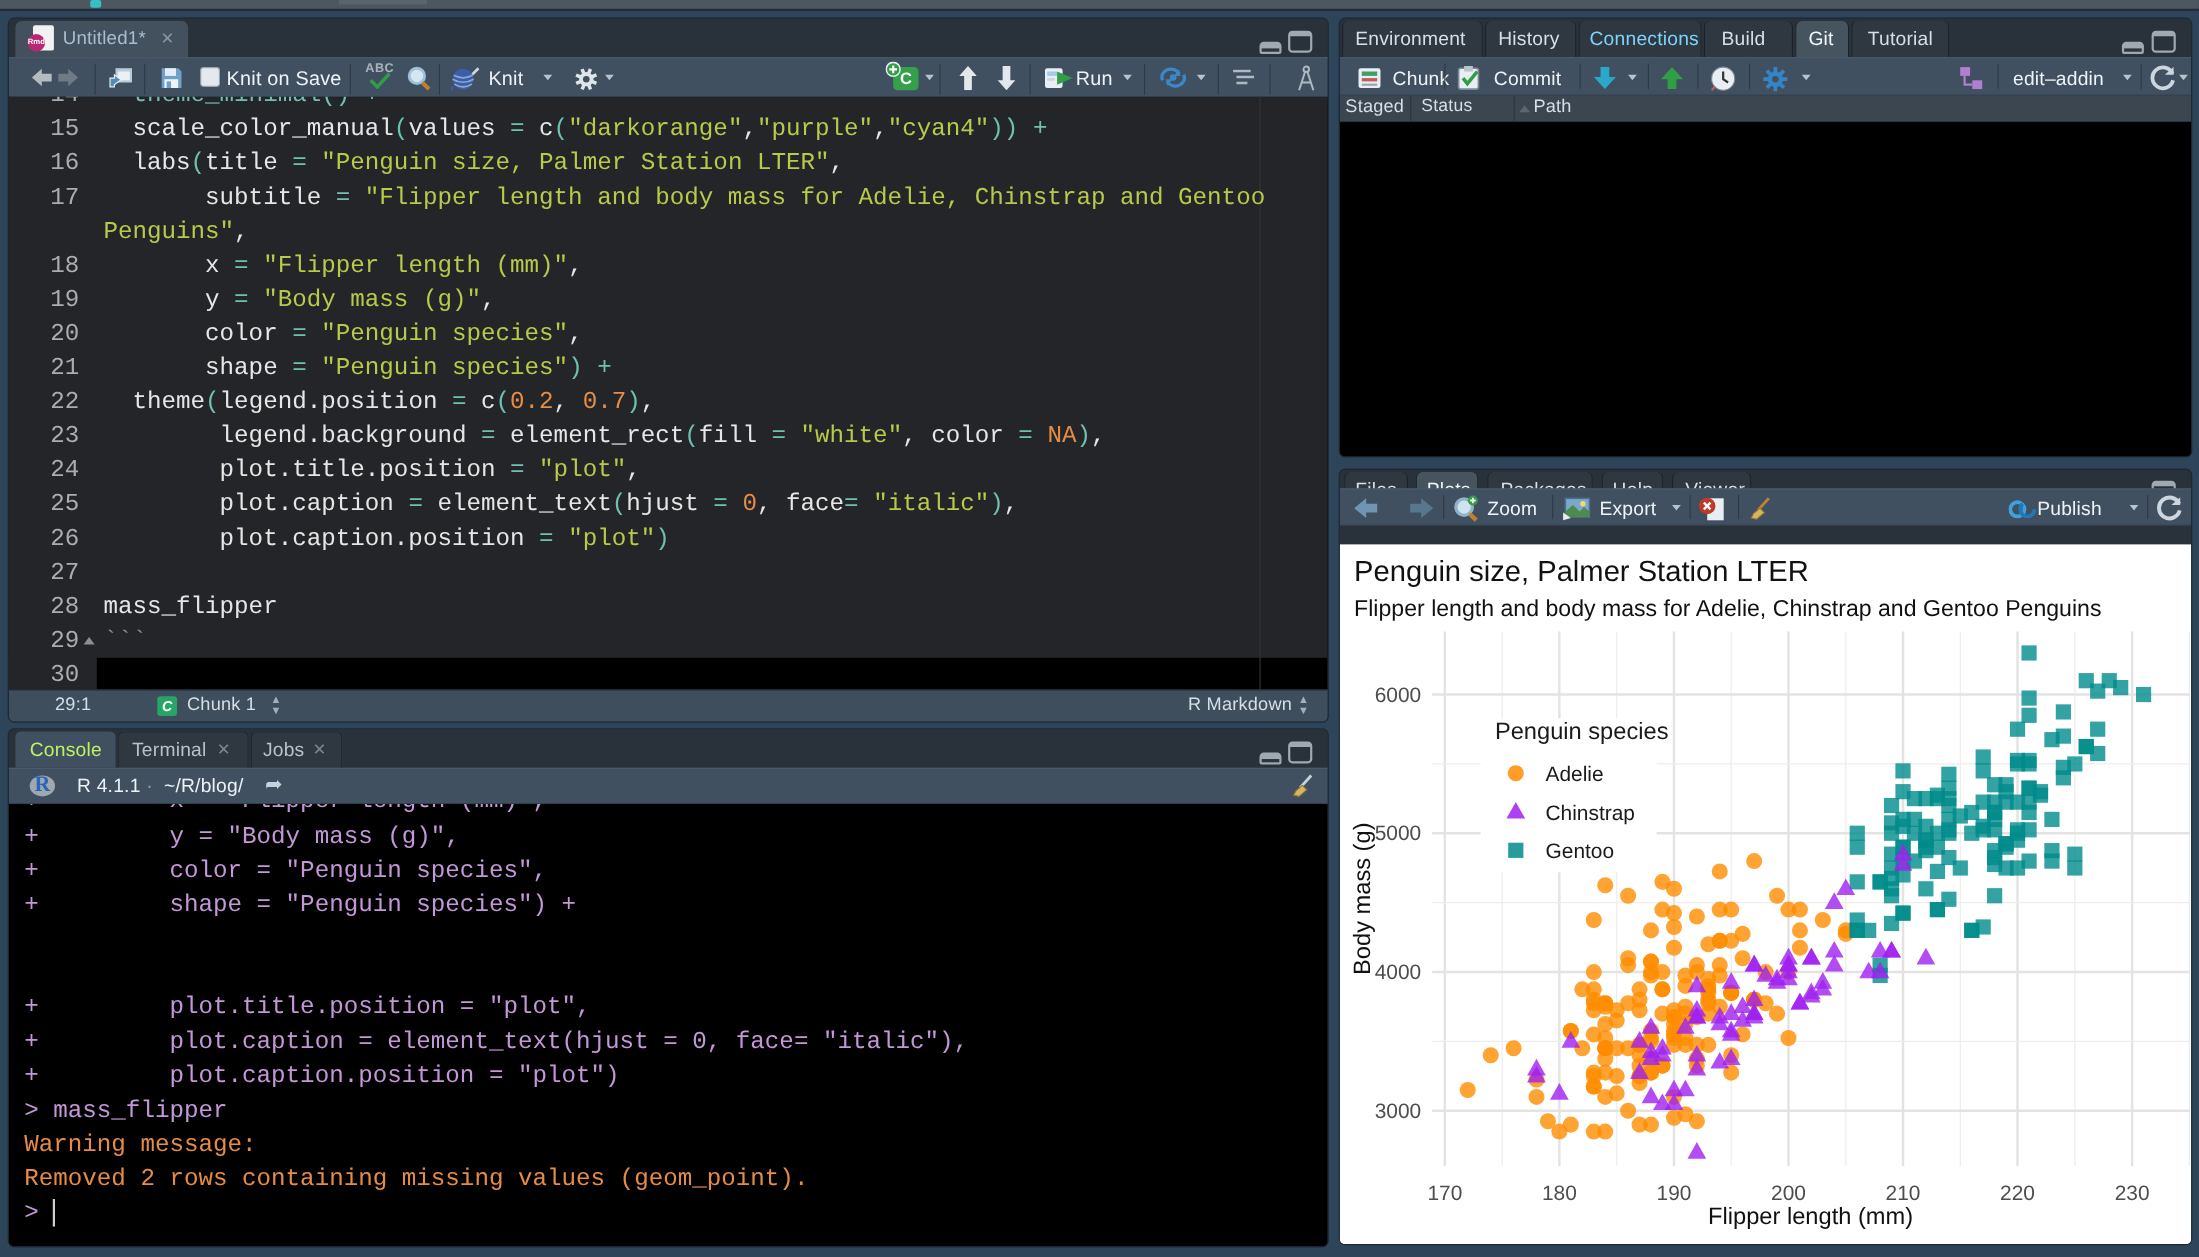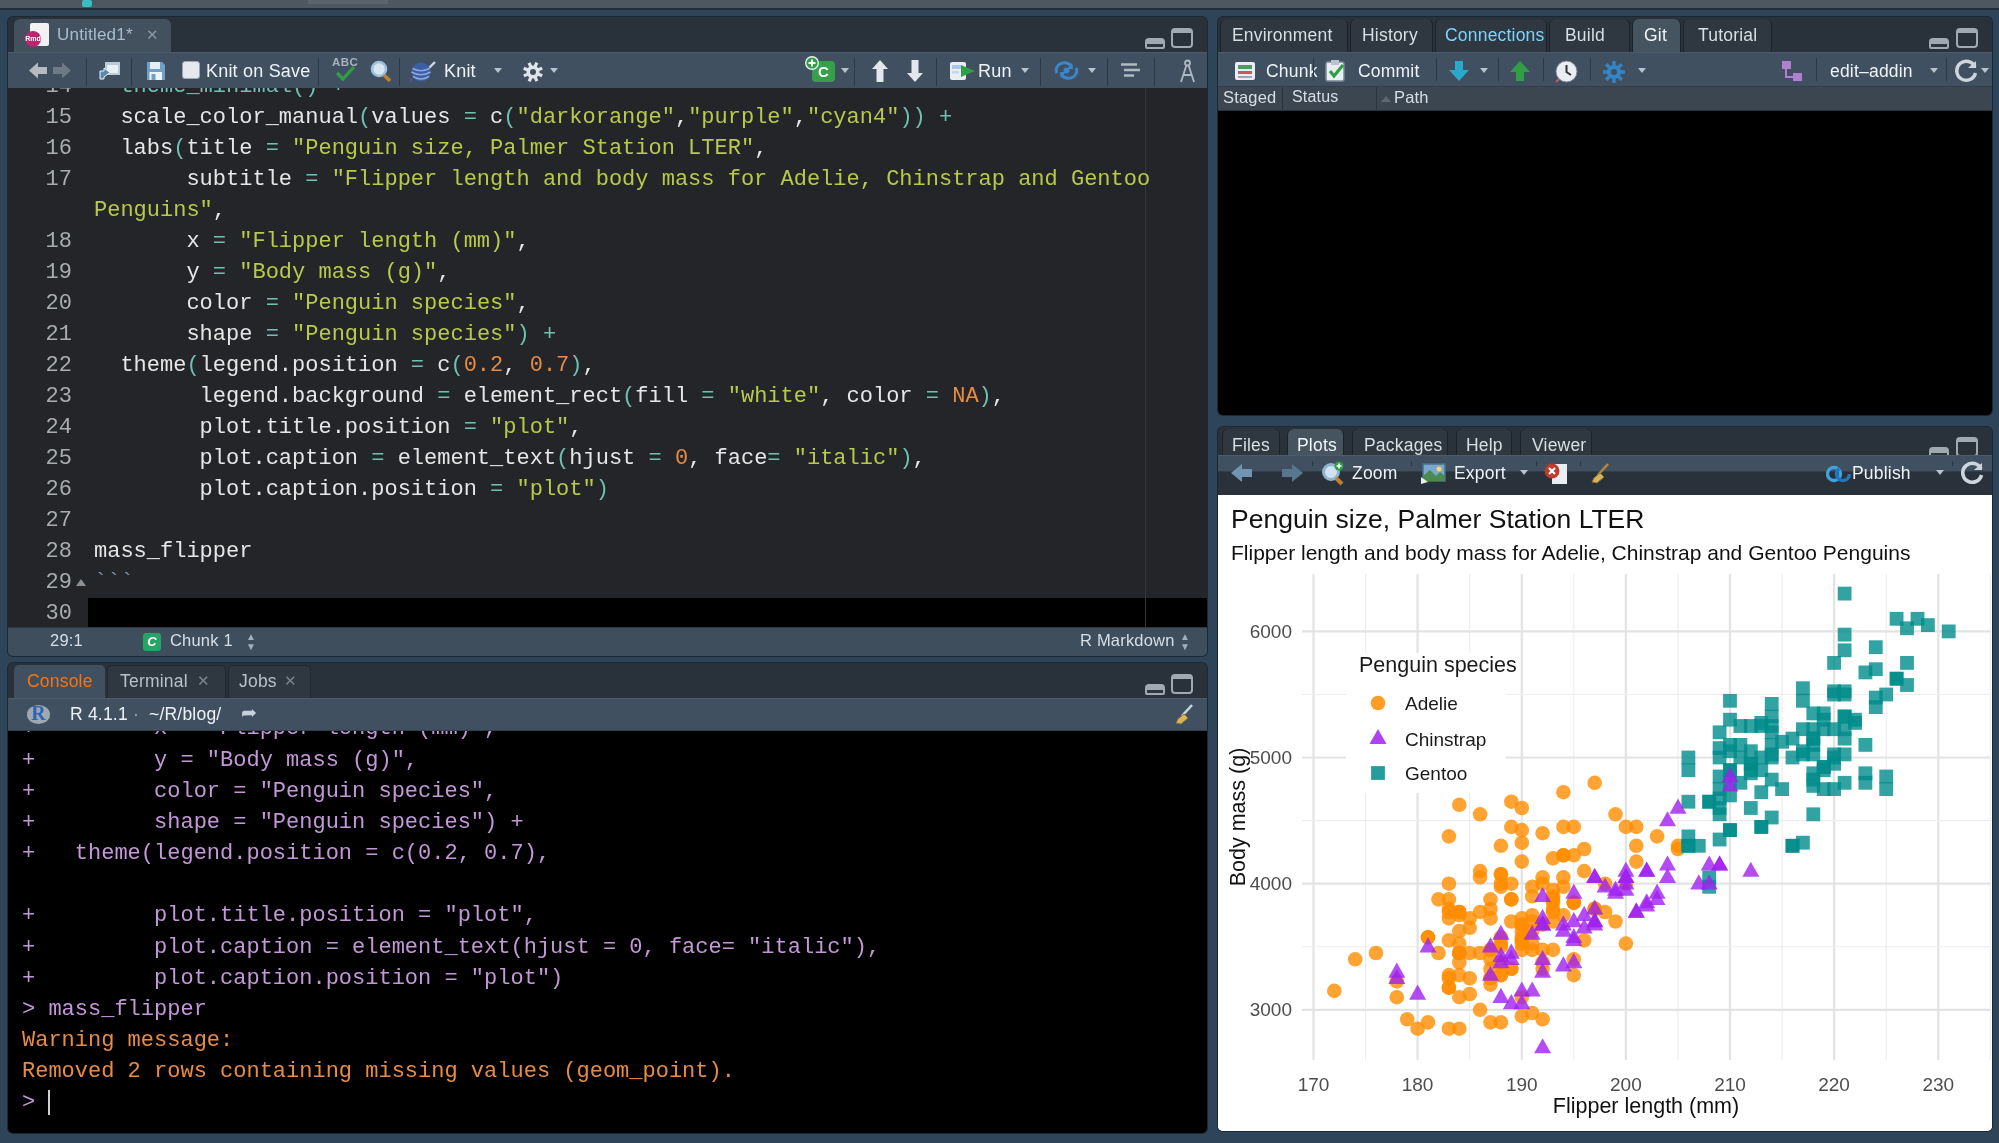--- a/index.html
+++ b/index.html
@@ -161,21 +161,21 @@
       <div class="abs" style="left:135px;top:5px;width:18px;height:18px;background:#27a567;border-radius:3px;color:#fff;font-size:13px;font-weight:bold;text-align:center;line-height:18px;font-style:italic">C</div>
       <div class="abs tabtxt" style="left:162px;top:3px;font-size:16.5px">Chunk 1</div>
       <div class="abs" style="left:238px;top:4px;color:#9fb0be;font-size:10px;line-height:10px">▲<br>▼</div>
       <div class="abs tabtxt" style="left:1072px;top:3px;font-size:16.5px">R Markdown</div>
       <div class="abs" style="left:1172px;top:4px;color:#9fb0be;font-size:10px;line-height:10px">▲<br>▼</div>
     </div>
   </div>
 <div class="pane" style="left:8px;top:663px;width:1199px;height:470px">
     <div class="abs" style="left:0;top:0;width:1199px;height:35px;background:#29323b"></div>
     <div class="abs" style="left:6px;top:2px;width:91px;height:33px;background:#415060;border-radius:5px 5px 0 0"></div>
-    <div class="abs tabtxt" style="left:19px;top:8px;color:#f97316">Console</div>
+    <div class="abs tabtxt" style="left:19px;top:8px;color:#bef264">Console</div>
     <div class="abs" style="left:99px;top:2px;width:119px;height:33px;background:#2f3841;border-radius:5px 5px 0 0;border:1px solid #1d2935;border-bottom:none"></div>
     <div class="abs tabtxt" style="left:112px;top:8px;color:#b6c1cb">Terminal</div>
     <div class="abs" style="left:189px;top:9px;color:#79858f;font-size:15px">✕</div>
     <div class="abs" style="left:220px;top:2px;width:83px;height:33px;background:#2f3841;border-radius:5px 5px 0 0;border:1px solid #1d2935;border-bottom:none"></div>
     <div class="abs tabtxt" style="left:231px;top:8px;color:#b6c1cb">Jobs</div>
     <div class="abs" style="left:276px;top:9px;color:#79858f;font-size:15px">✕</div>
     <div class="mmn" style="left:1137px;top:21px">
       <div class="mmnb"></div>
     </div>
     <div class="mmx" style="left:1163px;top:11px"></div>
@@ -187,21 +187,20 @@
       <svg class="abs" style="left:1164px;top:3px" width="26" height="26" viewBox="0 0 26 26">
         <line x1="20" y1="3" x2="10" y2="14" stroke="#c9d3db" stroke-width="2.6"></line>
         <path d="M12 12 L16 16 L9 22 L4 21 L6 17 Z" fill="#d8b45a" stroke="#8e7330" stroke-width="1"></path>
       </svg>
     </div>
     <div class="abs" style="left:0;top:68px;width:1199px;height:402px;background:#000;overflow:hidden">
       <div class="row" style="left:14px;top:-17.7px;color:#c397d8">+         x = "Flipper length (mm)",</div>
       <div class="row" style="left:14px;top:13.5px;color:#c397d8">+         y = "Body mass (g)",</div>
       <div class="row" style="left:14px;top:44.6px;color:#c397d8">+         color = "Penguin species",</div>
       <div class="row" style="left:14px;top:75.8px;color:#c397d8">+         shape = "Penguin species") +</div>
-      <div class="row" style="left:14px;top:107.0px;color:#c397d8">+   theme(legend.position = c(0.2, 0.7),</div>
       <div class="row" style="left:14px;top:169.3px;color:#c397d8">+         plot.title.position = "plot",</div>
       <div class="row" style="left:14px;top:200.5px;color:#c397d8">+         plot.caption = element_text(hjust = 0, face= "italic"),</div>
       <div class="row" style="left:14px;top:231.7px;color:#c397d8">+         plot.caption.position = "plot")</div>
       <div class="row" style="left:14px;top:262.8px;color:#c397d8">&gt; mass_flipper</div>
       <div class="row" style="left:14px;top:294.0px;color:#e78c45">Warning message:</div>
       <div class="row" style="left:14px;top:325.2px;color:#e78c45">Removed 2 rows containing missing values (geom_point).</div>
       <div class="row" style="left:14px;top:356.3px;color:#c397d8">&gt; </div>
       <div class="abs" style="left:40px;top:359px;width:2px;height:25px;background:#d0d0d0"></div>
     </div>
   </div>
@@ -307,21 +306,21 @@
     <div class="abs tabtxt" style="left:146px;top:8px;color:#d7dfe6">Packages</div>
     <div class="abs" style="left:238px;top:2px;width:56px;height:33px;background:#2f3841;border-radius:6px 6px 0 0;border-left:1.5px solid #1c2229;border-right:1.5px solid #1c2229;box-sizing:border-box"></div>
     <div class="abs tabtxt" style="left:248px;top:8px;color:#d7dfe6">Help</div>
     <div class="abs" style="left:302px;top:2px;width:72px;height:33px;background:#2f3841;border-radius:6px 6px 0 0;border-left:1.5px solid #1c2229;border-right:1.5px solid #1c2229;box-sizing:border-box"></div>
     <div class="abs tabtxt" style="left:314px;top:8px;color:#d7dfe6">Viewer</div>
     <div class="abs" style="left:71px;top:28px;width:53px;height:7px;background:#46545f"></div>
     <div class="mmn" style="left:711px;top:20px">
       <div class="mmnb"></div>
     </div>
     <div class="mmx" style="left:738px;top:10px"></div>
-    <div class="tb" style="top:28px;height:17px">
+    <div class="tb" style="top:17px;height:34px">
       <svg class="abs" style="left:12px;top:7px" width="74" height="21" viewBox="0 0 74 21">
         <path d="M12 1 L12 6 L22 6 L22 14 L12 14 L12 19 L1 10 Z" fill="#6f94b4"></path>
         <path d="M62 1 L62 6 L52 6 L52 14 L62 14 L62 19 L73 10 Z" fill="#58768e"></path>
       </svg>
       <div class="sep" style="left:94px"></div>
       <svg class="abs" style="left:102px;top:5px" width="26" height="26" viewBox="0 0 26 26">
         <circle cx="11" cy="11" r="7.5" fill="#cfe2ee" stroke="#8fb3cc" stroke-width="3"></circle>
         <line x1="16" y1="17" x2="22" y2="23" stroke="#c08030" stroke-width="4"></line>
         <circle cx="19" cy="5" r="4.5" fill="#2f9e44"></circle>
         <path d="M19 2.5 V7.5 M16.5 5 H21.5" stroke="#fff" stroke-width="1.6"></path>

